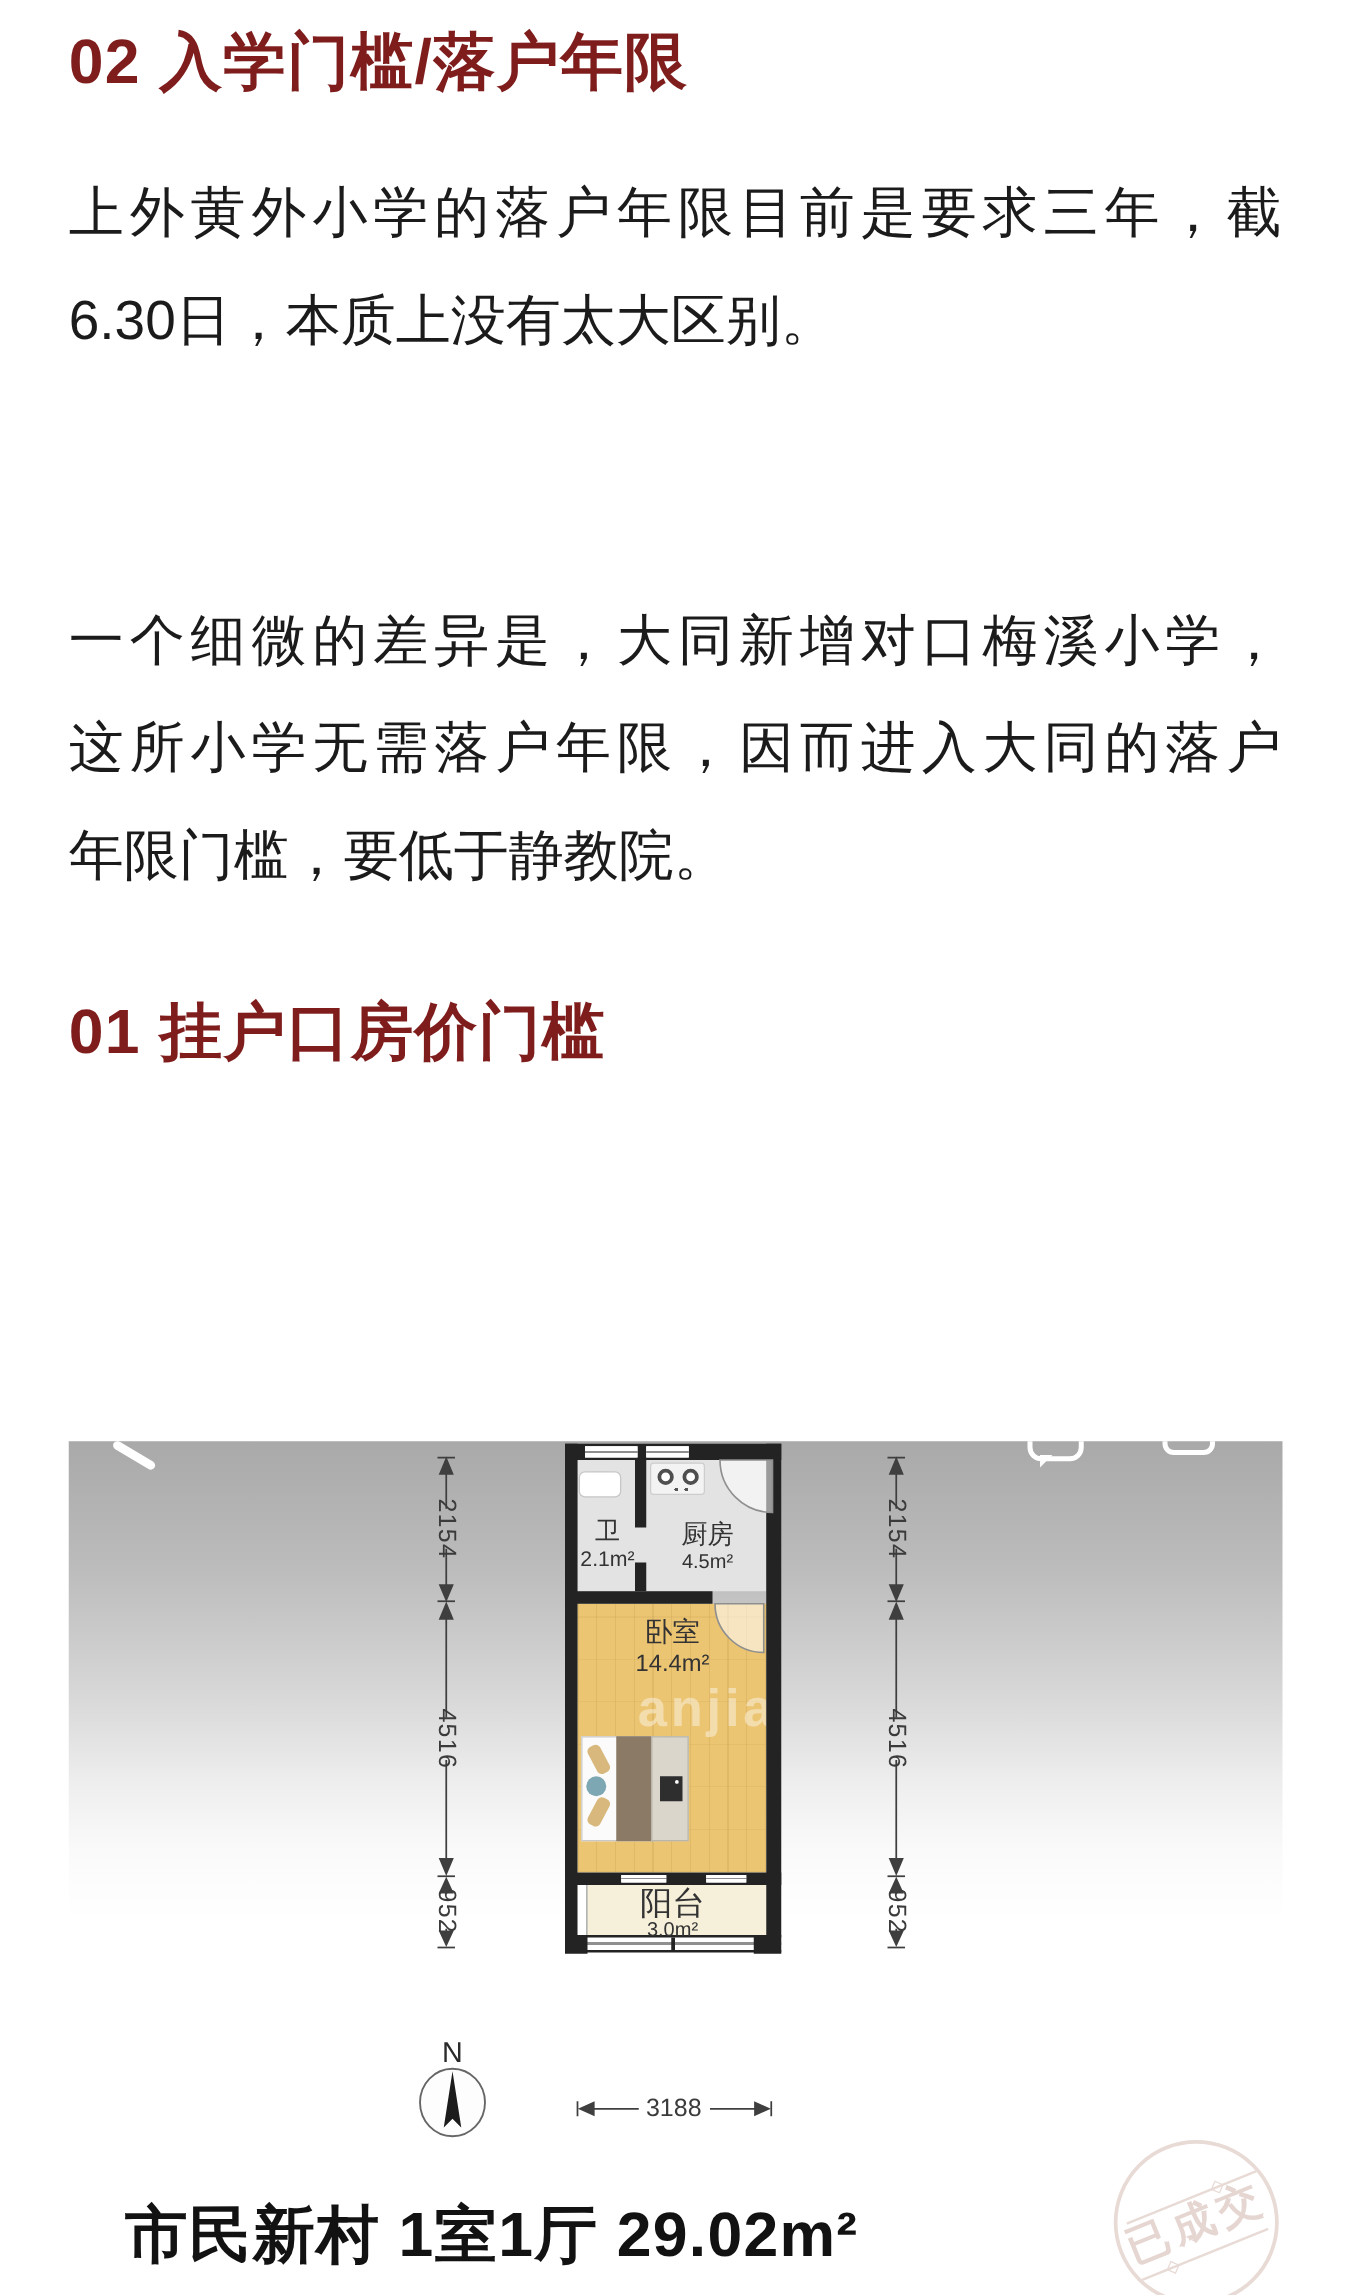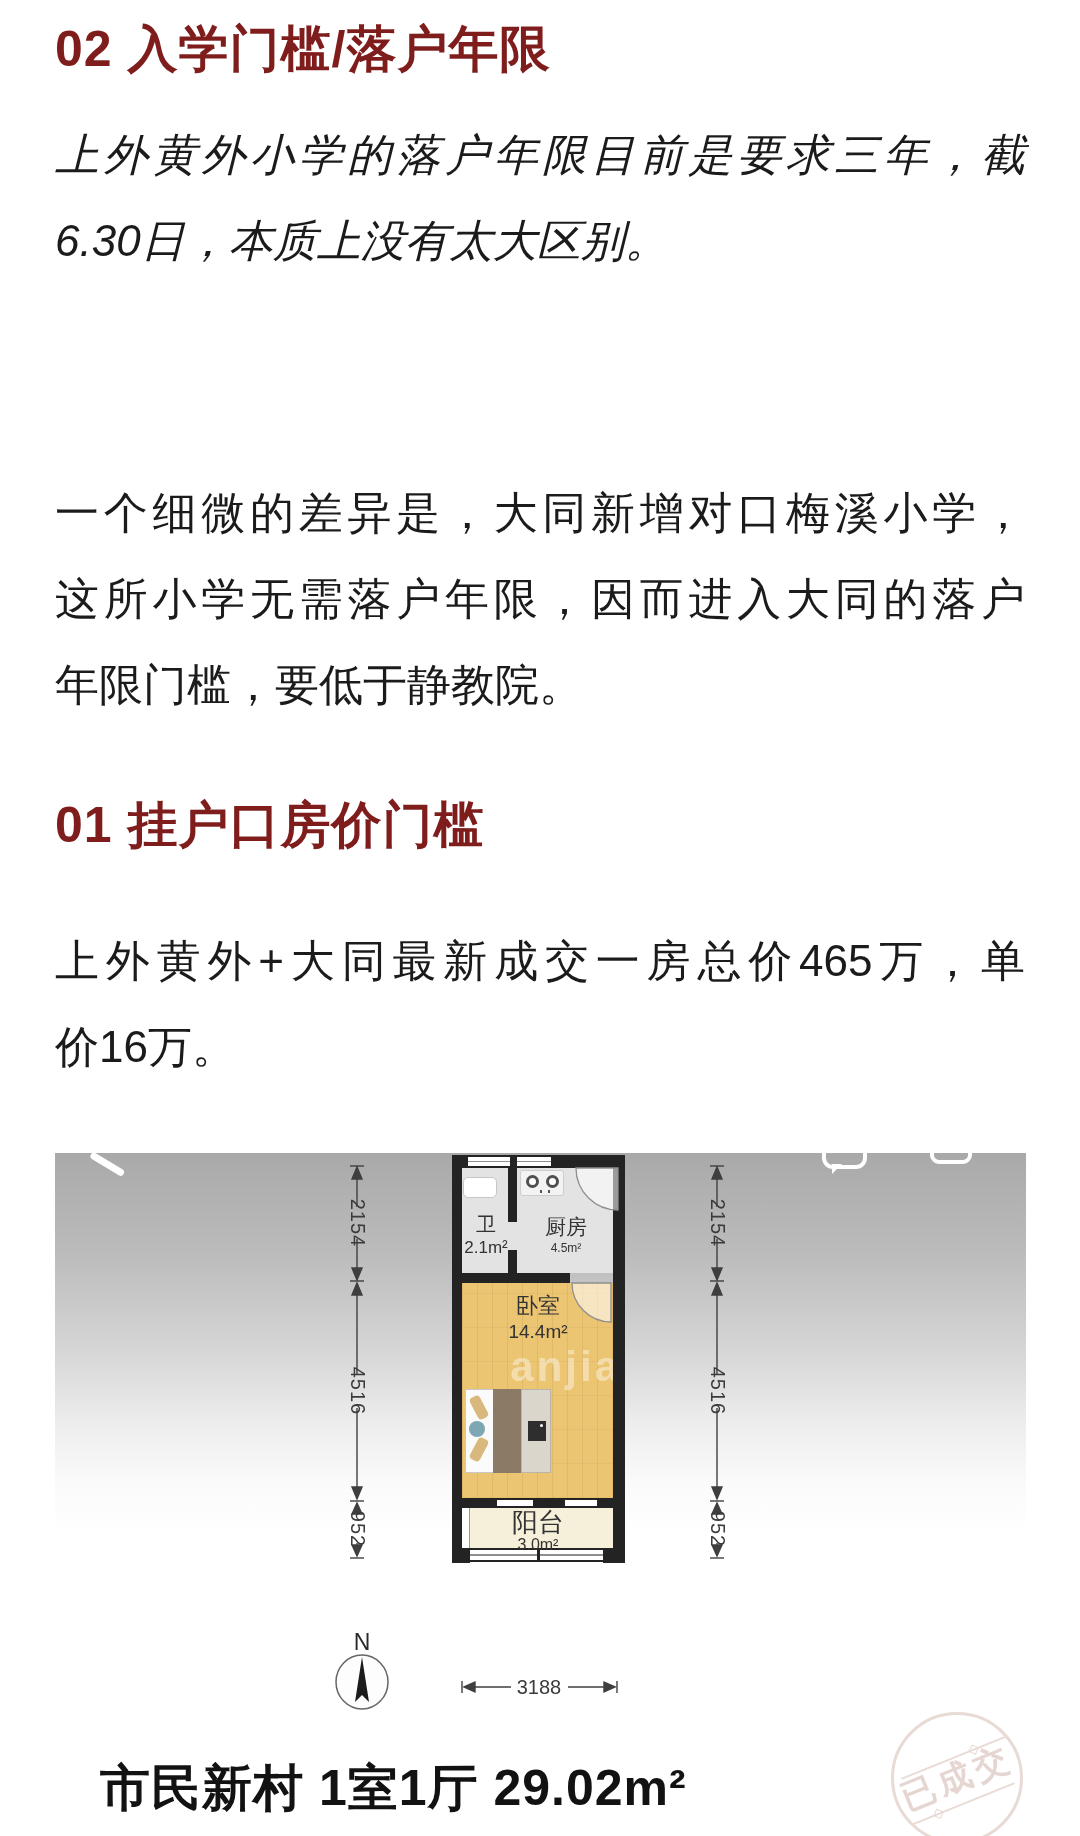--- a/index.html
+++ b/index.html
@@ -78,21 +78,21 @@
   .pillow { position:absolute; width:24px; height:11px; background:#d8b87c; border-radius:4px; }
   .pillow.p1 { left:412px; top:249px; transform:rotate(62deg); }
   .pillow.p2 { left:412px; top:291px; transform:rotate(-62deg); }
   .cushion { position:absolute; left:414px; top:268px; width:16px; height:16px; border-radius:50%; background:#7ca7b3; }
 
   
   .room-label { position:absolute; transform:translateX(-50%); text-align:center; color:#333; }
   .room-label .nm { display:block; }
   .room-label .ar { display:block; }
   .rl-bath { left:431px; top:58px; }  .rl-bath .nm { font-size:20px; } .rl-bath .ar { font-size:17px; }
-  .rl-kit  { left:511px; top:60px; }  .rl-kit  .nm { font-size:21px; } .rl-kit  .ar { font-size:12px; }
+  .rl-kit  { left:511px; top:60px; }  .rl-kit  .nm { font-size:21px; } .rl-kit  .ar { font-size:16px; }
   .rl-bed  { left:483px; top:138px; } .rl-bed  .nm { font-size:22px; } .rl-bed  .ar { font-size:19px; }
   .rl-balc { left:483px; top:356px; line-height:1.06; } .rl-balc .nm { font-size:26px; } .rl-balc .ar { font-size:16px; }
 
   
   .vlabel { position:absolute; font-size:20px; color:#3b3b3b; letter-spacing:1px;
             transform:translate(-50%,-50%) rotate(90deg); white-space:nowrap; }
   .hlabel { position:absolute; font-size:20px; color:#3b3b3b; transform:translate(-50%,-50%); }
   .nlabel { position:absolute; font-size:23px; color:#2a2a2a; transform:translate(-50%,-50%); }
 
   .fp-svg { position:absolute; left:0; top:0; }
@@ -116,37 +116,33 @@
   .stamp-line.s1 .dia { left:74px; }
   .stamp-line.s2 .dia { left:36px; }
 </style>
 </head>
 <body>
 
 <div class="page">
 
   <div class="h-red" style="top:16px;">02 入学门槛/落户年限</div>
 
-  <div class="para" style="top:112px;font-style:italic;">
+  <div class="para" style="top:128px;">
     <div class="line">上外黄外小学的落户年限目前是要求三年，截</div>
     <div class="line last">6.30日，本质上没有太大区别。</div>
   </div>
 
   <div class="para" style="top:470px;">
     <div class="line">一个细微的差异是，大同新增对口梅溪小学，</div>
     <div class="line">这所小学无需落户年限，因而进入大同的落户</div>
     <div class="line last">年限门槛，要低于静教院。</div>
   </div>
 
   <div class="h-red" style="top:792px;">01 挂户口房价门槛</div>
 
-  <div class="para" style="top:918px;">
-    <div class="line">上外黄外+大同最新成交一房总价465万，单</div>
-    <div class="line last">价16万。</div>
-  </div>
 
   <div class="photo">
 
     <div class="back-stroke"></div>
     <div class="icon-bubble"></div>
     <div class="icon-share"></div>
 
     <div class="floor f-wet"></div>
     <div class="floor f-bed"></div>
     <div class="floor f-balc"></div>

